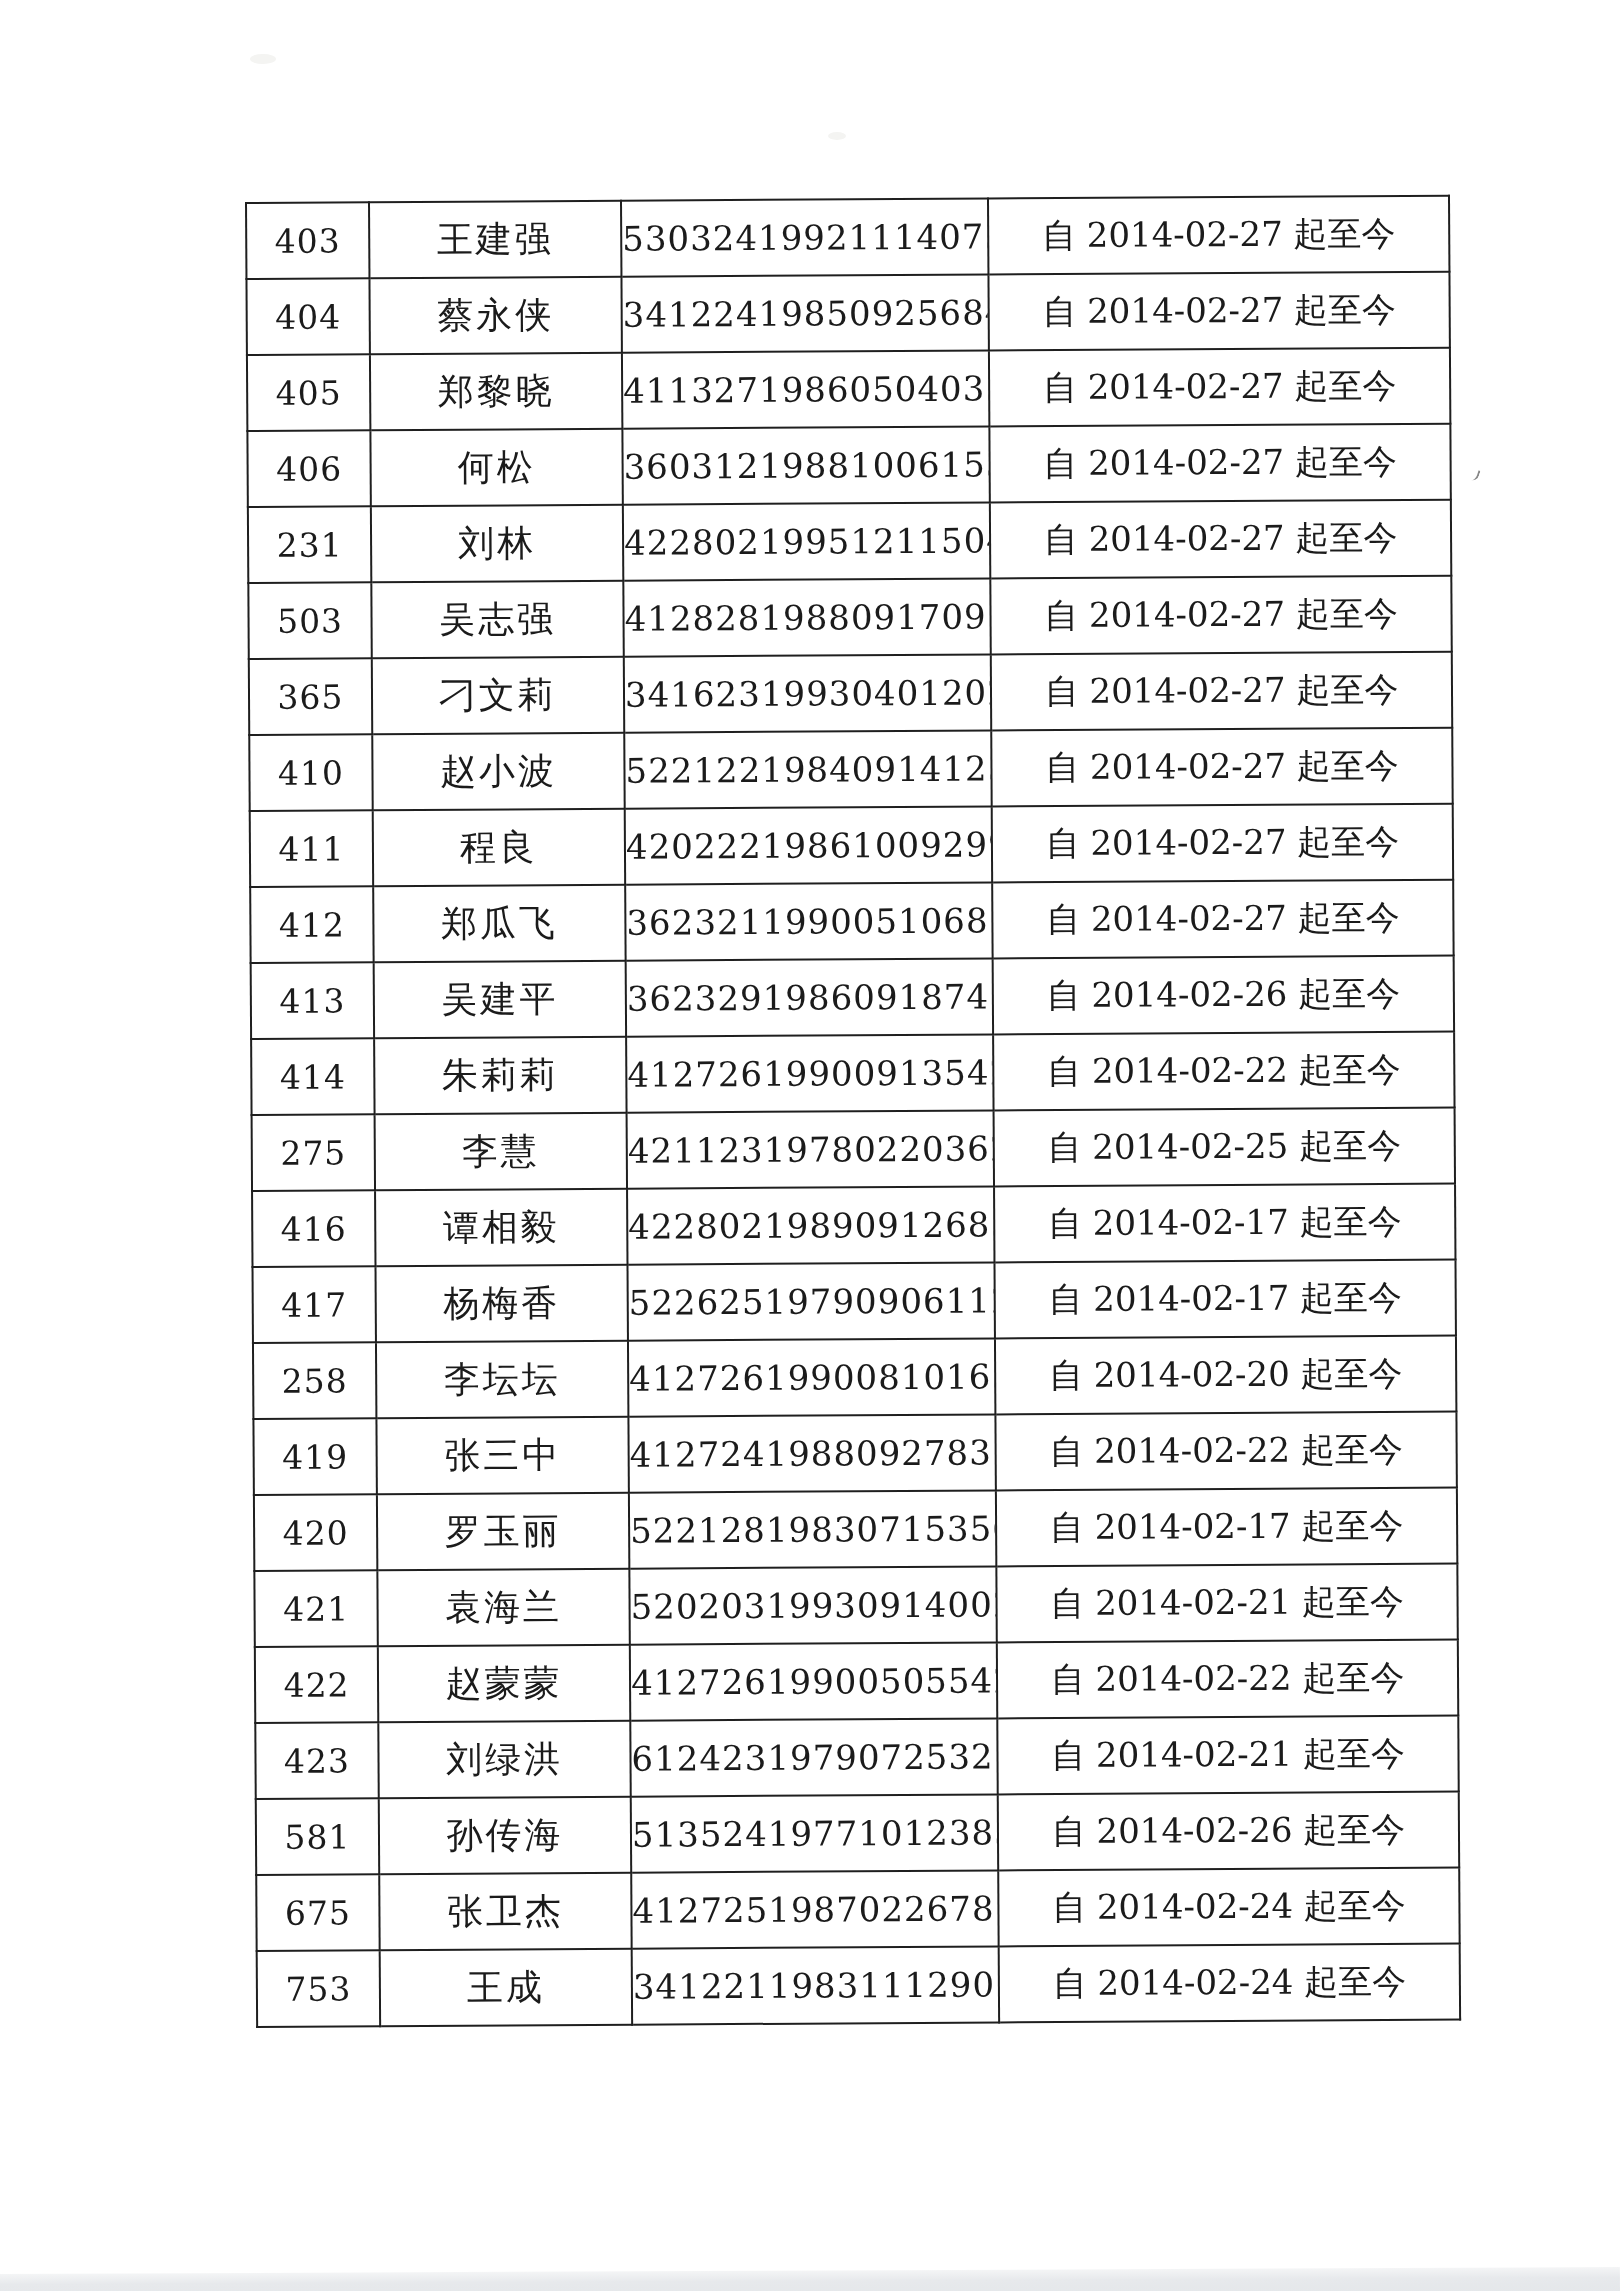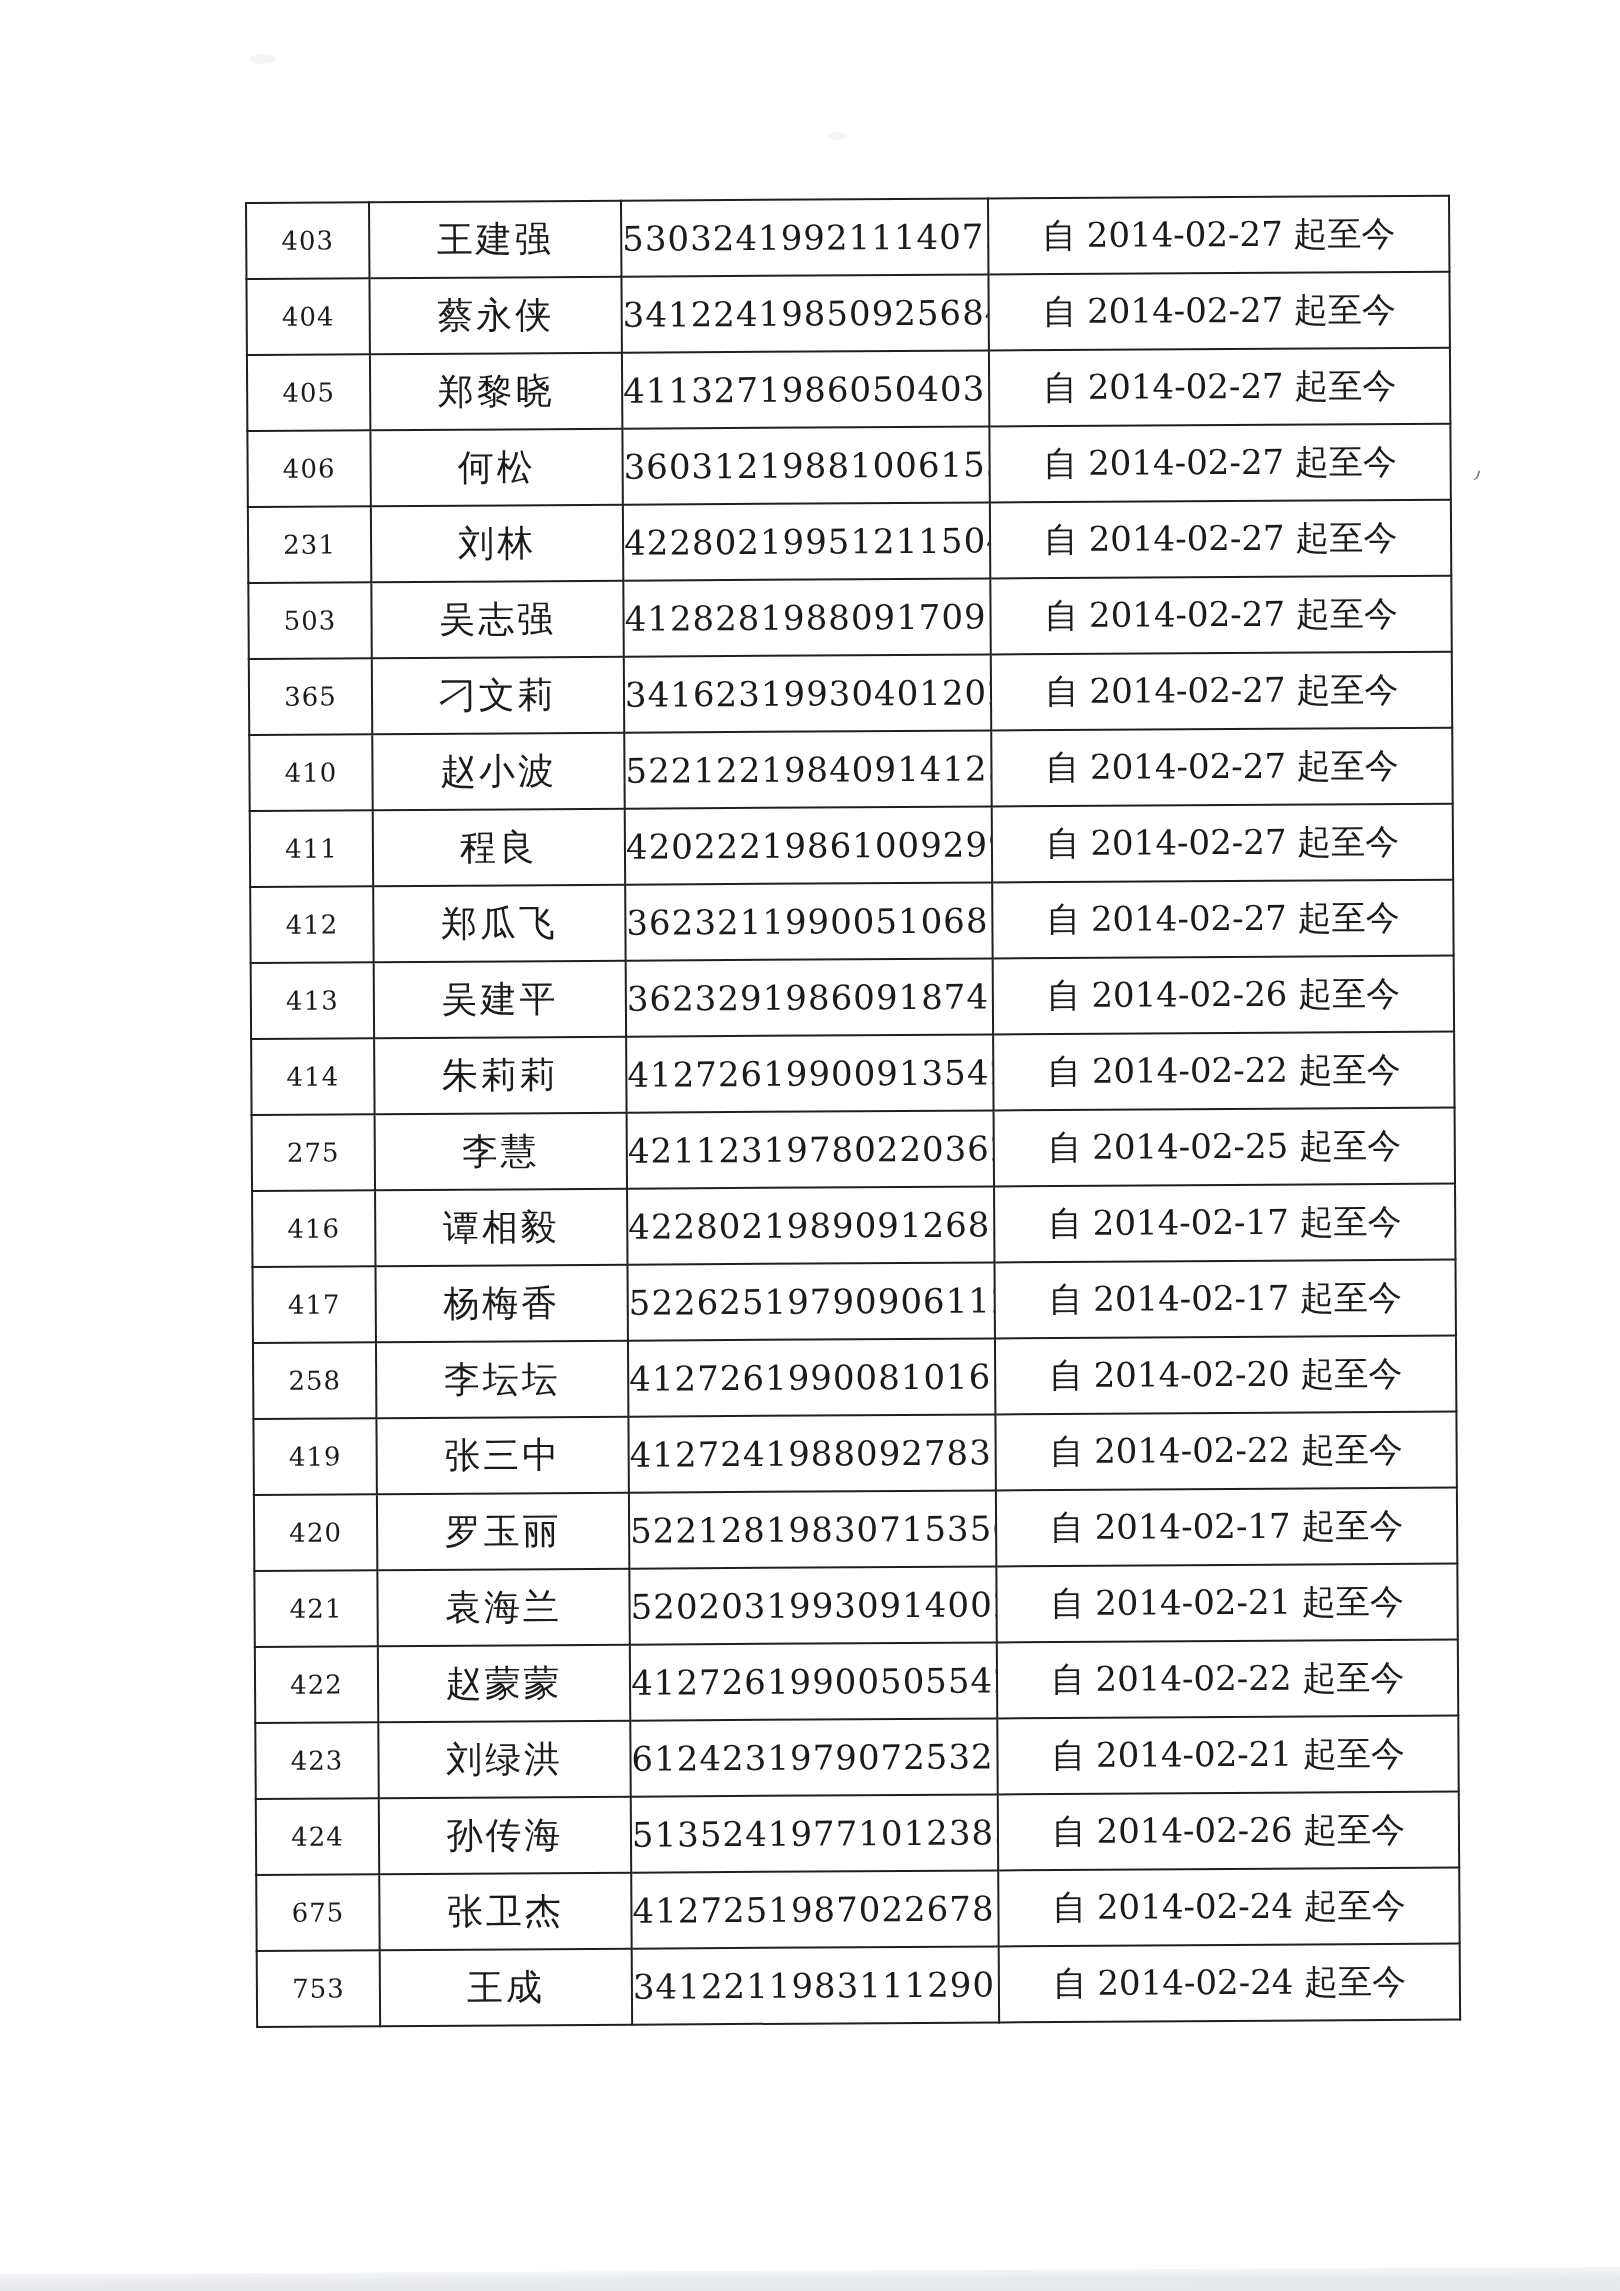--- a/index.html
+++ b/index.html
@@ -32,21 +32,21 @@
   }
   table.roster td {
     border: 2.9px solid #1f1f1f;
     height: 74px;
     text-align: center;
     vertical-align: middle;
     padding: 0;
     overflow: hidden;
     white-space: nowrap;
   }
-  td.c-num    { width: 121px; font-size: 26px; letter-spacing: 1px; }
+  td.c-num    { width: 121px; font-size: 33px; letter-spacing: 1px; }
   td.c-name   { width: 250px; font-size: 36px; letter-spacing: 2.9px; }
   td.c-id     { width: 365px; font-size: 34px; letter-spacing: 1px; }
   td.c-period { width: 459px; font-size: 34px; }
 
   
   .bottom-edge {
     position: absolute;
     left: 0;
     bottom: 0;
     width: 1620px;
@@ -228,21 +228,21 @@
   </tr>
 
   <tr>
     <td class="c-num">423</td>
     <td class="c-name">刘绿洪</td>
     <td class="c-id">612423197907253211</td>
     <td class="c-period">自 2014-02-21 起至今</td>
   </tr>
 
   <tr>
-    <td class="c-num">424</td>
+    <td class="c-num">581</td>
     <td class="c-name">孙传海</td>
     <td class="c-id">513524197710123834</td>
     <td class="c-period">自 2014-02-26 起至今</td>
   </tr>
 
   <tr>
     <td class="c-num">675</td>
     <td class="c-name">张卫杰</td>
     <td class="c-id">412725198702267819</td>
     <td class="c-period">自 2014-02-24 起至今</td>

